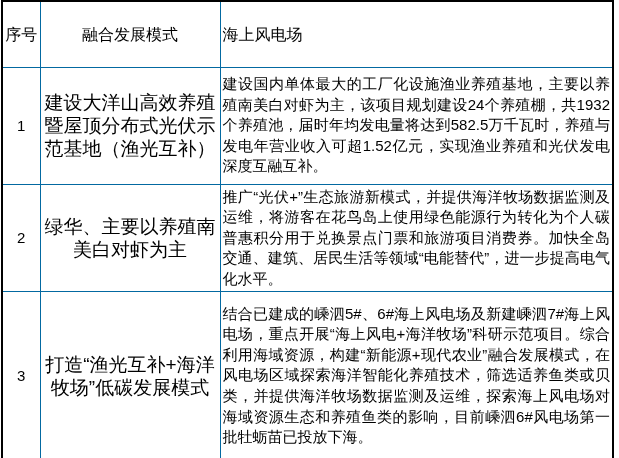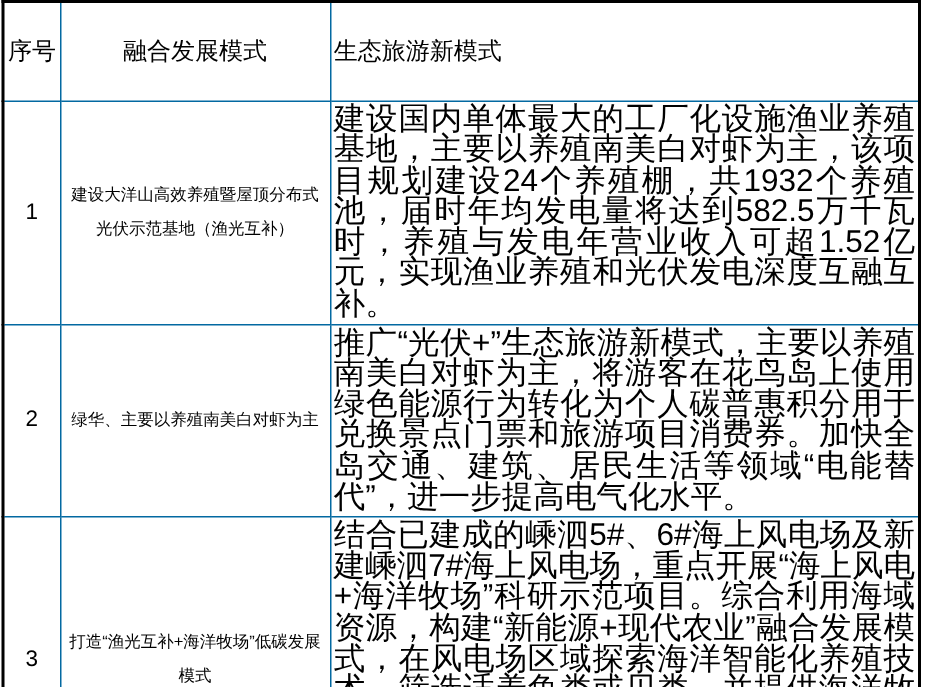--- a/index.html
+++ b/index.html
@@ -54,59 +54,59 @@
     padding-left: 7px;
     padding-right: 4px;
   }
   td.cell-index {
     text-align: center;
     font-size: 15px;
     line-height: 20px;
   }
   td.cell-name {
     text-align: center;
-    font-size: 11px;
+    font-size: 19px;
     line-height: 23px;
     padding: 2px 2px;
   }
   td.cell-effect {
     text-align: justify;
-    font-size: 21px;
+    font-size: 15px;
     line-height: 20.6px;
     padding: 3px 4px 3px 7px;
     word-break: normal;
   }
 </style>
 </head>
 <body>
 
 <div class="doc-wrap">
   <table class="practices">
     <colgroup>
       <col class="c-index">
       <col class="c-name">
       <col class="c-effect">
     </colgroup>
     <thead>
       <tr class="header-row">
         <th class="h-cell">序号</th>
         <th class="h-cell">融合发展模式</th>
-        <th class="h-cell h-effect">生态旅游新模式</th>
+        <th class="h-cell h-effect">海上风电场</th>
       </tr>
     </thead>
     <tbody>
       <tr class="row-1">
         <td class="cell-index">1</td>
         <td class="cell-name">建设大洋山高效养殖暨屋顶分布式光伏示范基地（渔光互补）</td>
         <td class="cell-effect">建设国内单体最大的工厂化设施渔业养殖基地，主要以养殖南美白对虾为主，该项目规划建设24个养殖棚，共1932个养殖池，届时年均发电量将达到582.5万千瓦时，养殖与发电年营业收入可超1.52亿元，实现渔业养殖和光伏发电深度互融互补。</td>
       </tr>
       <tr class="row-2">
         <td class="cell-index">2</td>
         <td class="cell-name">绿华、主要以养殖南美白对虾为主</td>
-        <td class="cell-effect">推广“光伏+”生态旅游新模式，主要以养殖南美白对虾为主，将游客在花鸟岛上使用绿色能源行为转化为个人碳普惠积分用于兑换景点门票和旅游项目消费券。加快全岛交通、建筑、居民生活等领域“电能替代”，进一步提高电气化水平。</td>
+        <td class="cell-effect">推广“光伏+”生态旅游新模式，并提供海洋牧场数据监测及运维，将游客在花鸟岛上使用绿色能源行为转化为个人碳普惠积分用于兑换景点门票和旅游项目消费券。加快全岛交通、建筑、居民生活等领域“电能替代”，进一步提高电气化水平。</td>
       </tr>
       <tr class="row-3">
         <td class="cell-index">3</td>
         <td class="cell-name">打造“渔光互补+海洋牧场”低碳发展模式</td>
         <td class="cell-effect">结合已建成的嵊泗5#、6#海上风电场及新建嵊泗7#海上风电场，重点开展“海上风电+海洋牧场”科研示范项目。综合利用海域资源，构建“新能源+现代农业”融合发展模式，在风电场区域探索海洋智能化养殖技术，筛选适养鱼类或贝类，并提供海洋牧场数据监测及运维，探索海上风电场对海域资源生态和养殖鱼类的影响，目前嵊泗6#风电场第一批牡蛎苗已投放下海。</td>
       </tr>
     </tbody>
   </table>
 </div>
 

